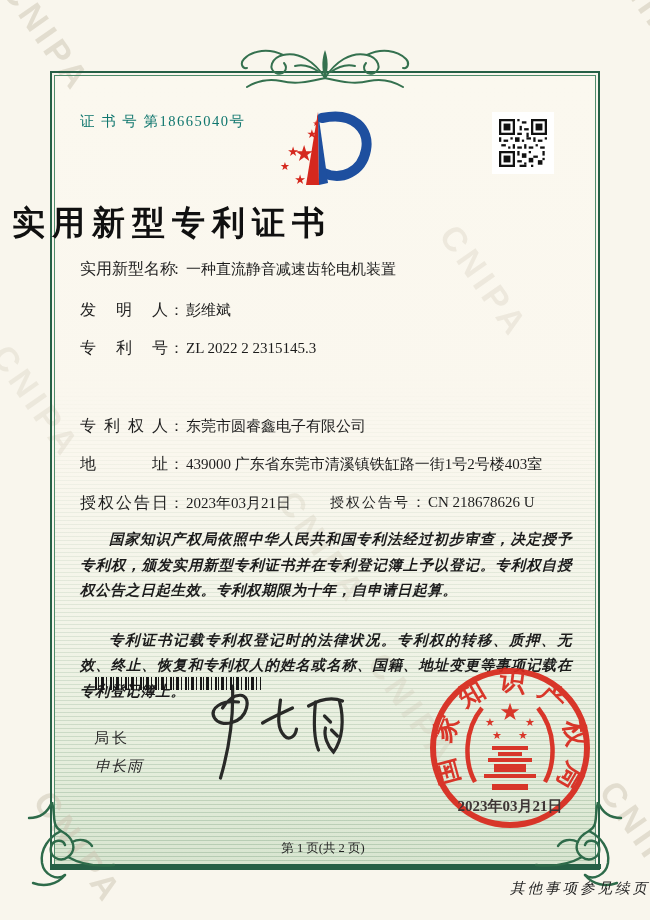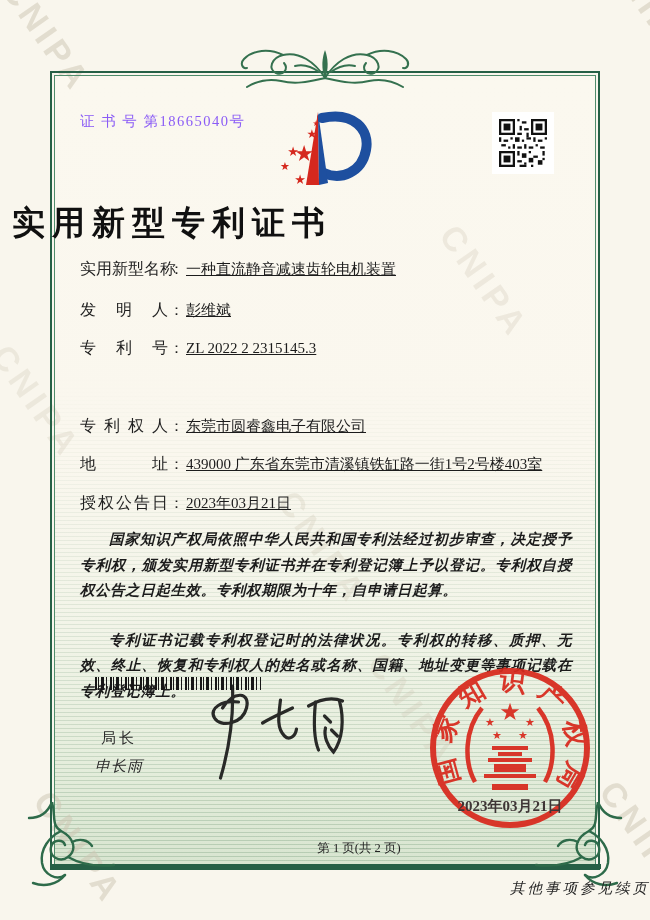--- a/index.html
+++ b/index.html
@@ -18,48 +18,48 @@
   
   .wm{position:absolute;font-family:"Liberation Sans","DejaVu Sans",sans-serif;
     font-weight:bold;font-size:34px;letter-spacing:5px;color:#cdc5b2;opacity:.5;
     transform:rotate(55deg);pointer-events:none;}
   .wm.faint{opacity:.28;}
   
   .frame{position:absolute;left:50px;top:71px;width:546px;height:795px;border:2.5px solid #266046;}
   .frame-inner{position:absolute;inset:2px;border:1px solid #4f8c6b;}
   .frame-bottom{position:absolute;left:50px;top:864px;width:551px;height:4.5px;background:#266046;}
   
-  .cert-no{position:absolute;left:80px;top:112px;font-size:14.5px;letter-spacing:1.5px;color:#8b5cf6;}
+  .cert-no{position:absolute;left:80px;top:112px;font-size:14.5px;letter-spacing:1.5px;color:#0f766e;}
   .logo{position:absolute;left:262px;top:108px;}
   .qr-box{position:absolute;left:492px;top:112px;width:62px;height:62px;background:#fff;}
   .qr-box svg{position:absolute;left:7px;top:7px;}
   .title{position:absolute;left:0;right:0;top:201px;text-align:left;
     font-size:33px;font-weight:bold;letter-spacing:7px;color:#101010;padding-left:12px;}
   
   .field-row{position:absolute;left:80px;right:60px;height:24px;white-space:nowrap;font-size:15px;}
   .flabel{display:inline-block;width:88px;font-size:16px;text-align:justify;text-align-last:justify;vertical-align:baseline;}
   .colon{display:inline-block;margin:0 2px 0 1px;}
-  .fvalue{font-size:15px;color:#1c1c1c;text-decoration:underline;}
+  .fvalue{font-size:15px;color:#1c1c1c;}
   .g2{position:absolute;left:250px;top:0;}
   .flabel2{font-size:14px;letter-spacing:2px;}
   
   .paras{position:absolute;left:80px;top:527px;width:492px;font-style:italic;
     font-size:14.5px;line-height:25.5px;letter-spacing:.6px;text-align:justify;color:#1b1b1b;font-weight:bold;}
   .paras p{margin:0;text-indent:2em;}
   .paras p + p{margin-top:24px;}
   
   .barcode{position:absolute;left:95px;top:677px;width:166px;height:13px;
     background:repeating-linear-gradient(90deg,#161616 0 2px,rgba(0,0,0,0) 2px 3px,#161616 3px 4px,rgba(0,0,0,0) 4px 6px,#161616 6px 9px,rgba(0,0,0,0) 9px 11px,#161616 11px 12px,rgba(0,0,0,0) 12px 15px);}
-  .signer-title{position:absolute;left:101px;top:729px;font-family:"Liberation Sans","DejaVu Sans",sans-serif;
+  .signer-title{position:absolute;left:94px;top:729px;font-family:"Liberation Sans","DejaVu Sans",sans-serif;
     font-size:15px;letter-spacing:3px;color:#2a2a2a;}
   .signer-name{position:absolute;left:95px;top:757px;font-family:"Liberation Sans","DejaVu Sans",sans-serif;
     font-size:15px;letter-spacing:1px;color:#2a2a2a;font-style:italic;}
   .signature{position:absolute;left:190px;top:678px;}
   .seal{position:absolute;left:420px;top:658px;}
-  .page-num{position:absolute;left:50px;width:546px;top:840px;text-align:center;font-size:12.5px;color:#232323;padding-left:36px;}
+  .page-num{position:absolute;left:50px;width:546px;top:840px;text-align:center;font-size:12.5px;color:#232323;}
   .footer-note{position:absolute;left:0;right:0;top:879px;text-align:right;font-style:italic;
     font-size:14.5px;letter-spacing:3px;color:#262626;}
   .deco{position:absolute;pointer-events:none;}
 </style>
 </head>
 <body>
 
 <div class="page">
 
   <div class="bg-fill"></div>
@@ -194,20 +194,23 @@
     <span class="flabel">专利号</span><span class="colon">：</span><span class="fvalue">ZL 2022 2 2315145.3</span>
   </div>
   <div class="field-row" style="top:416px">
     <span class="flabel">专利权人</span><span class="colon">：</span><span class="fvalue">东莞市圆睿鑫电子有限公司</span>
   </div>
   <div class="field-row" style="top:454px">
     <span class="flabel">地址</span><span class="colon">：</span><span class="fvalue">439000 广东省东莞市清溪镇铁缸路一街1号2号楼403室</span>
   </div>
   <div class="field-row" style="top:493px">
     <span class="flabel">授权公告日</span><span class="colon">：</span><span class="fvalue">2023年03月21日</span>
+    <span class="g2">
+      <span class="flabel2">授权公告号</span><span class="colon">：</span><span class="fvalue">CN 218678626 U</span>
+    </span>
   </div>
 
   <div class="paras">
     <p>国家知识产权局依照中华人民共和国专利法经过初步审查，决定授予专利权，颁发实用新型专利证书并在专利登记簿上予以登记。专利权自授权公告之日起生效。专利权期限为十年，自申请日起算。</p>
     <p>专利证书记载专利权登记时的法律状况。专利权的转移、质押、无效、终止、恢复和专利权人的姓名或名称、国籍、地址变更等事项记载在专利登记簿上。</p>
   </div>
 
   <div class="barcode"></div>
 
   <div class="signer-title">局长</div>

